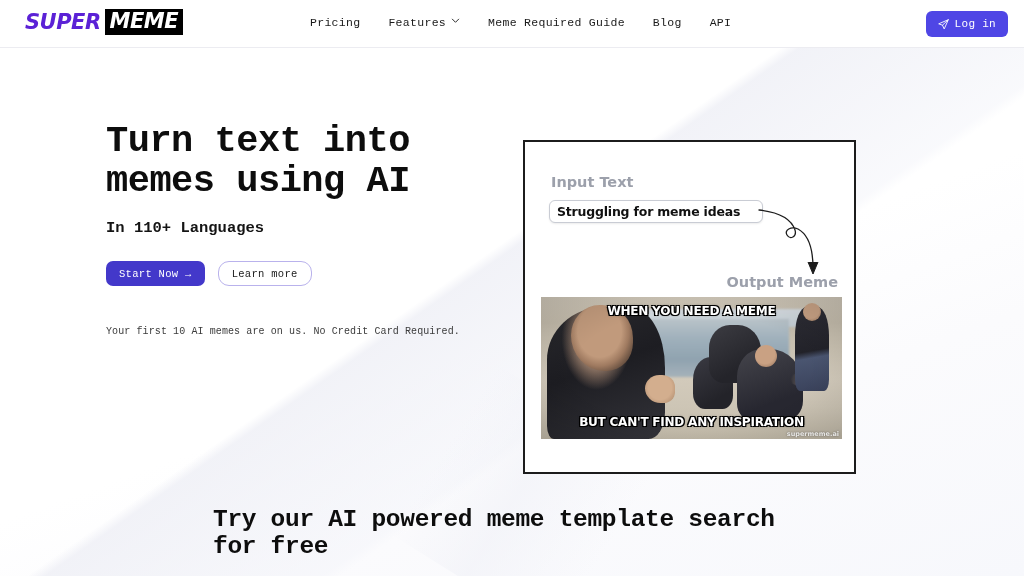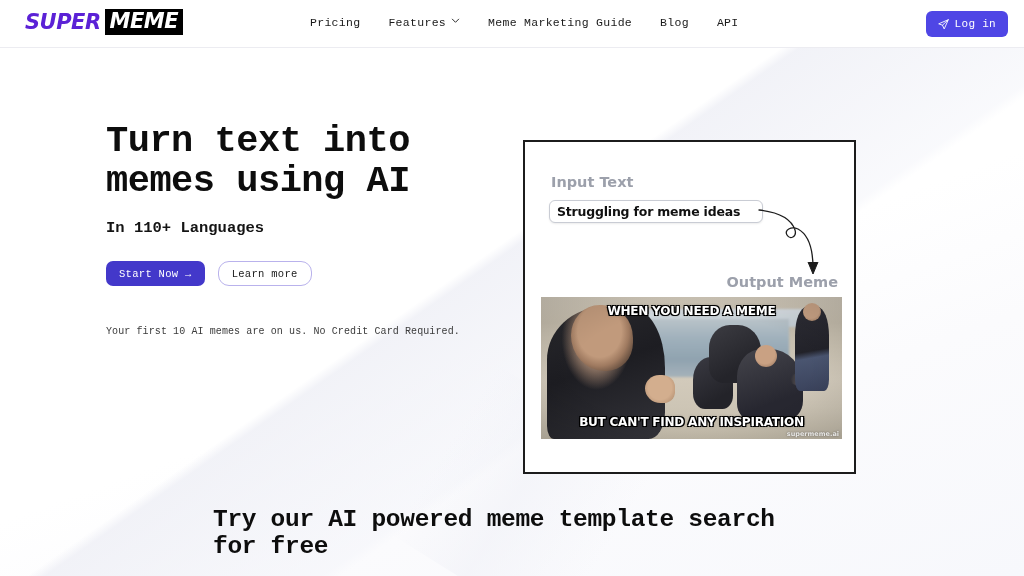--- a/index.html
+++ b/index.html
@@ -429,21 +429,21 @@
     <a class="nav-link">
       <span>Features</span>
       <span class="chev">
         <svg width="9" height="9" viewBox="0 0 10 10">
             <path d="M1.5 3.5 L5 7 L8.5 3.5" fill="none" stroke="#2b2b2b" stroke-width="1.1" stroke-linecap="round" stroke-linejoin="round"></path>
           </svg>
       </span>
     </a>
 
     <a class="nav-link">
-      <span>Meme Marketing Guide</span>
+      <span>Meme Required Guide</span>
     </a>
 
     <a class="nav-link">
       <span>Blog</span>
     </a>
 
     <a class="nav-link">
       <span>API</span>
     </a>
 

